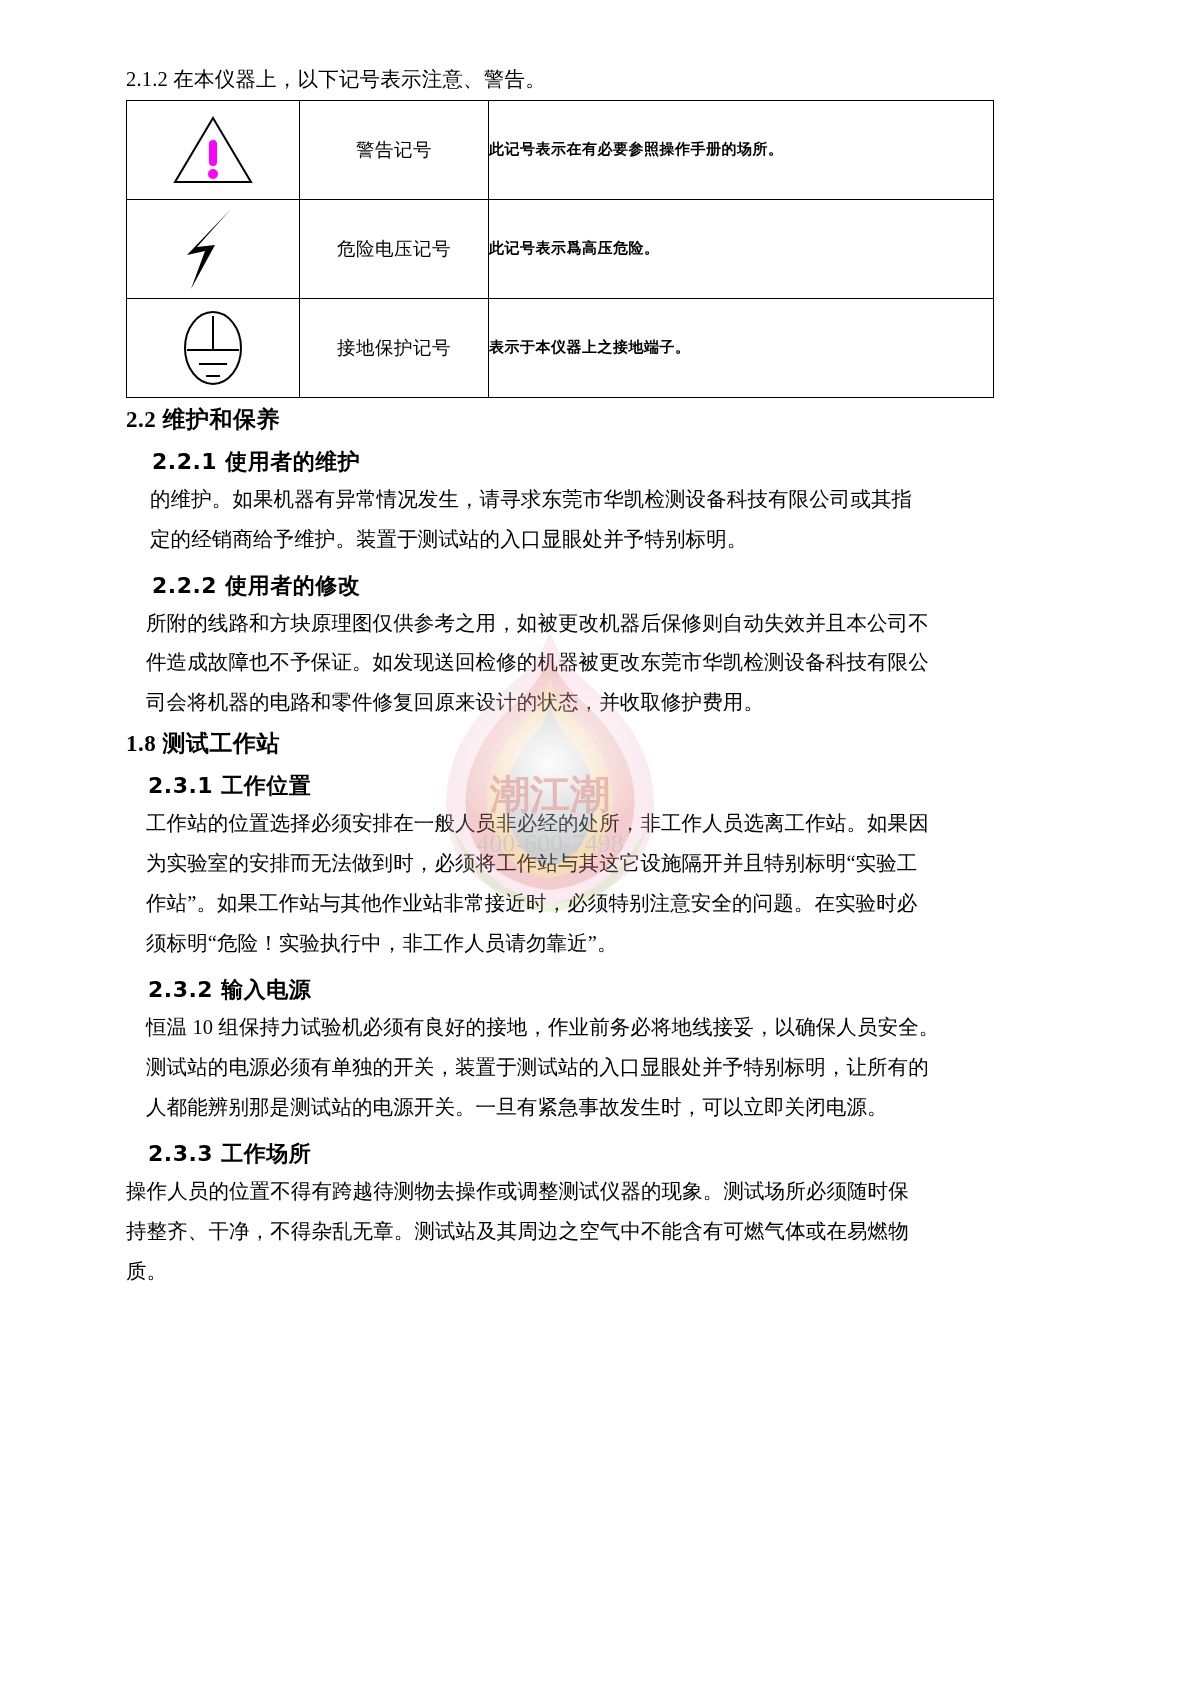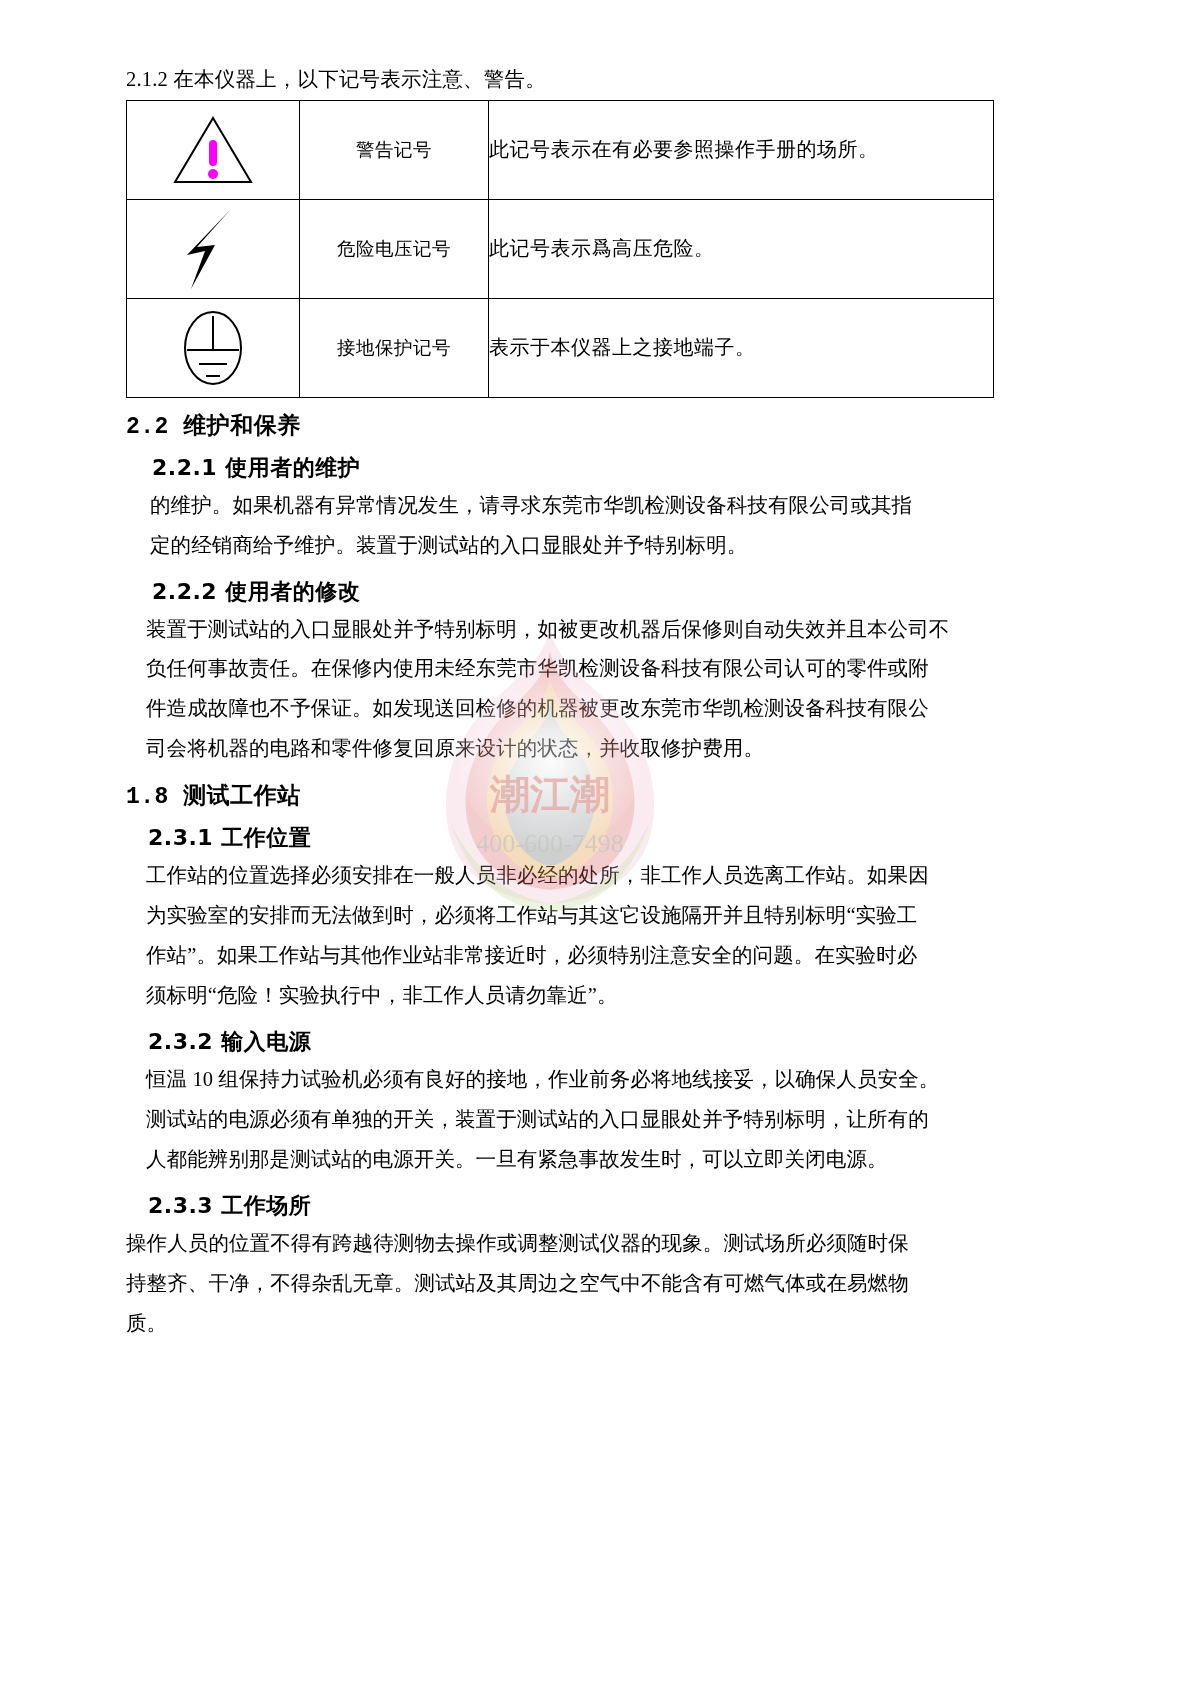--- a/index.html
+++ b/index.html
@@ -41,24 +41,24 @@
 
   
   .lead {
     font-size: 20.5px;
     line-height: 1.35;
     margin: 0 0 6px 0;
     letter-spacing: 0.2px;
     white-space: nowrap;
   }
   h2.sec {
-    font-family: Liberation Mono, monospace;
+    font-family: Liberation Serif, serif;
     font-size: 23px;
     font-weight: bold;
-    margin: 12px 0 4px 0;
+    margin: 6px 0 4px 0;
     letter-spacing: 0.5px;
   }
   h3.sub {
     font-family: "DejaVu Sans", "Liberation Sans", sans-serif;
     font-size: 22px;
     font-weight: bold;
     margin: 12px 0 4px 26px;
     letter-spacing: 0.5px;
   }
   h3.sub.tight { margin-left: 22px; }
@@ -81,21 +81,21 @@
     margin: 4px 0 0 0;
     table-layout: fixed;
   }
   table.symtab td {
     border: 1.6px solid #000;
     vertical-align: middle;
     padding: 0;
   }
   td.cell-icon { width: 172px; height: 98px; text-align: center; }
   td.cell-name { width: 188px; text-align: center; font-size: 18.5px; letter-spacing: 0.5px; }
-  td.cell-desc { padding-left: 12px; font-size: 20px; letter-spacing: 0.5px; }
+  td.cell-desc { padding-left: 12px; font-size: 15px; letter-spacing: 0.5px; font-weight: bold; }
   .icon-wrap { display:flex; align-items:center; justify-content:center; height:98px; }
 </style>
 </head>
 <body>
 
 <div class="page">
 
   <div class="watermark">
     <svg viewBox="0 0 320 300" xmlns="http://www.w3.org/2000/svg">
       <defs>
@@ -166,22 +166,21 @@
       </tbody>
     </table>
 
     <h2 class="sec">2.2 维护和保养</h2>
 
     <h3 class="sub">2.2.1 使用者的维护</h3>
     <p class="body ind">的维护。如果机器有异常情况发生，请寻求东莞市华凯检测设备科技有限公司或其指</p>
     <p class="body ind">定的经销商给予维护。装置于测试站的入口显眼处并予特别标明。</p>
 
     <h3 class="sub">2.2.2 使用者的修改</h3>
-    <p class="body ind0">装置于测试站的入口显眼处并予特别标明，如被更改机器后保修则自动失效并且本公司不</p>
-    <p class="body ind0">负任何事故责任。在保修内使用未经东莞市华凯检测设备科技有限公司认可的零件或附</p>
+    <p class="body ind0">所附的线路和方块原理图仅供参考之用，如被更改机器后保修则自动失效并且本公司不</p>
     <p class="body ind0">件造成故障也不予保证。如发现送回检修的机器被更改东莞市华凯检测设备科技有限公</p>
     <p class="body ind0">司会将机器的电路和零件修复回原来设计的状态，并收取修护费用。</p>
 
     <h2 class="sec">1.8 测试工作站</h2>
 
     <h3 class="sub tight">2.3.1 工作位置</h3>
     <p class="body ind0">工作站的位置选择必须安排在一般人员非必经的处所，非工作人员选离工作站。如果因</p>
     <p class="body ind0">为实验室的安排而无法做到时，必须将工作站与其这它设施隔开并且特别标明“实验工</p>
     <p class="body ind0">作站”。如果工作站与其他作业站非常接近时，必须特别注意安全的问题。在实验时必</p>
     <p class="body ind0">须标明“危险！实验执行中，非工作人员请勿靠近”。</p>

